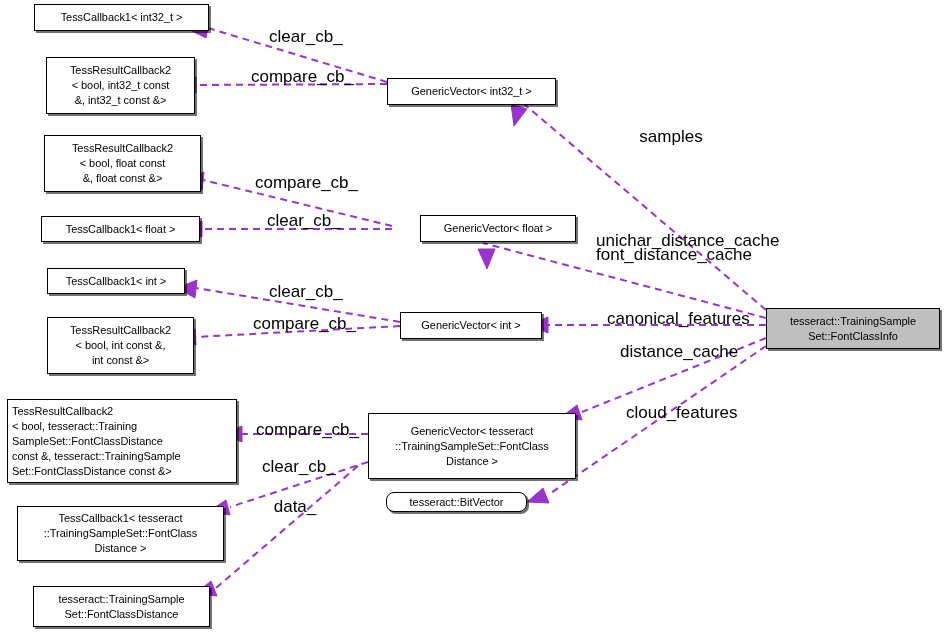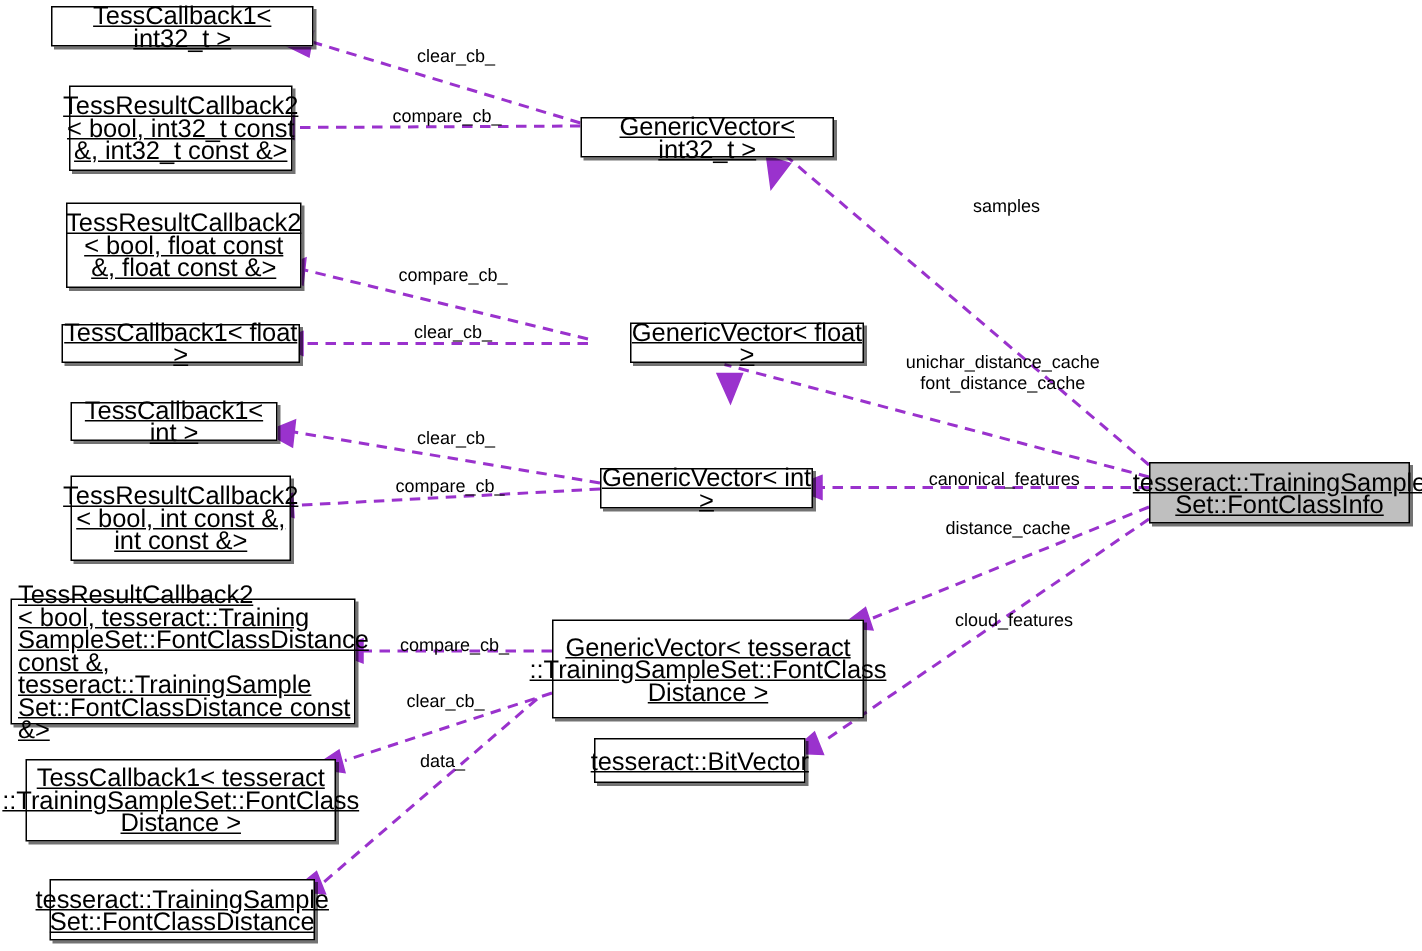--- a/index.html
+++ b/index.html
@@ -21,44 +21,43 @@
     top: 0;
     width: 948px;
     height: 634px;
   }
   .node {
     position: absolute;
     box-sizing: border-box;
     border: 1px solid #000000;
     background: #ffffff;
     color: #000000;
-    font-size: 17px;
+    font-size: 11px;
     line-height: 15px;
     text-align: center;
     display: flex;
     flex-direction: column;
     align-items: center;
     justify-content: center;
     white-space: pre-line;
     box-shadow: 2px 2px 0 0 rgba(0,0,0,0.55);
     letter-spacing: -0.05px;
-    text-decoration: underline;
   }
   .node.focus {
     background: #bfbfbf;
     border: 1px solid #000000;
   }
   .node.leftalign {
     text-align: left;
     align-items: flex-start;
     padding-left: 4px;
   }
   .edge-label {
     position: absolute;
-    font-size: 12px;
+    font-size: 17px;
     line-height: 14px;
     color: #000000;
     white-space: pre-line;
     text-align: center;
     background: transparent;
   }
 </style>
 </head>
 <body>
 
@@ -115,21 +114,21 @@
 ::TrainingSampleSet::FontClass
 Distance &gt;</div>
       <div class="node" style="left: 33px; top: 586px; width: 177px; height: 41px;">tesseract::TrainingSample
 Set::FontClassDistance</div>
       <div class="node" style="left: 387px; top: 78px; width: 169px; height: 27px;">GenericVector&lt; int32_t &gt;</div>
       <div class="node" style="left: 392px; top: 215px; width: 156px; height: 27px; margin-left: 28px;">GenericVector&lt; float &gt;</div>
       <div class="node" style="left: 400px; top: 312px; width: 142px; height: 27px;">GenericVector&lt; int &gt;</div>
       <div class="node" style="left: 368px; top: 413px; width: 208px; height: 66px;">GenericVector&lt; tesseract
 ::TrainingSampleSet::FontClass
 Distance &gt;</div>
-      <div class="node" style="left: 396px; top: 492px; width: 141px; height: 30px;">tesseract::BitVector</div>
+      <div class="node" style="left: 386px; top: 492px; width: 141px; height: 20px; border-radius: 8px;">tesseract::BitVector</div>
       <div class="node focus" style="left: 766px; top: 308px; width: 174px; height: 41px;">tesseract::TrainingSample
 Set::FontClassInfo</div>
     </div>
   <div id="label-layer">
       <div class="edge-label" style="left: 269px; top: 30px; width: 70px;">clear_cb_</div>
       <div class="edge-label" style="left: 251px; top: 70px; width: 94px;">compare_cb_</div>
       <div class="edge-label" style="left: 255px; top: 176px; width: 94px;">compare_cb_</div>
       <div class="edge-label" style="left: 267px; top: 214px; width: 70px;">clear_cb_</div>
       <div class="edge-label" style="left: 269px; top: 285px; width: 70px;">clear_cb_</div>
       <div class="edge-label" style="left: 253px; top: 317px; width: 94px;">compare_cb_</div>

